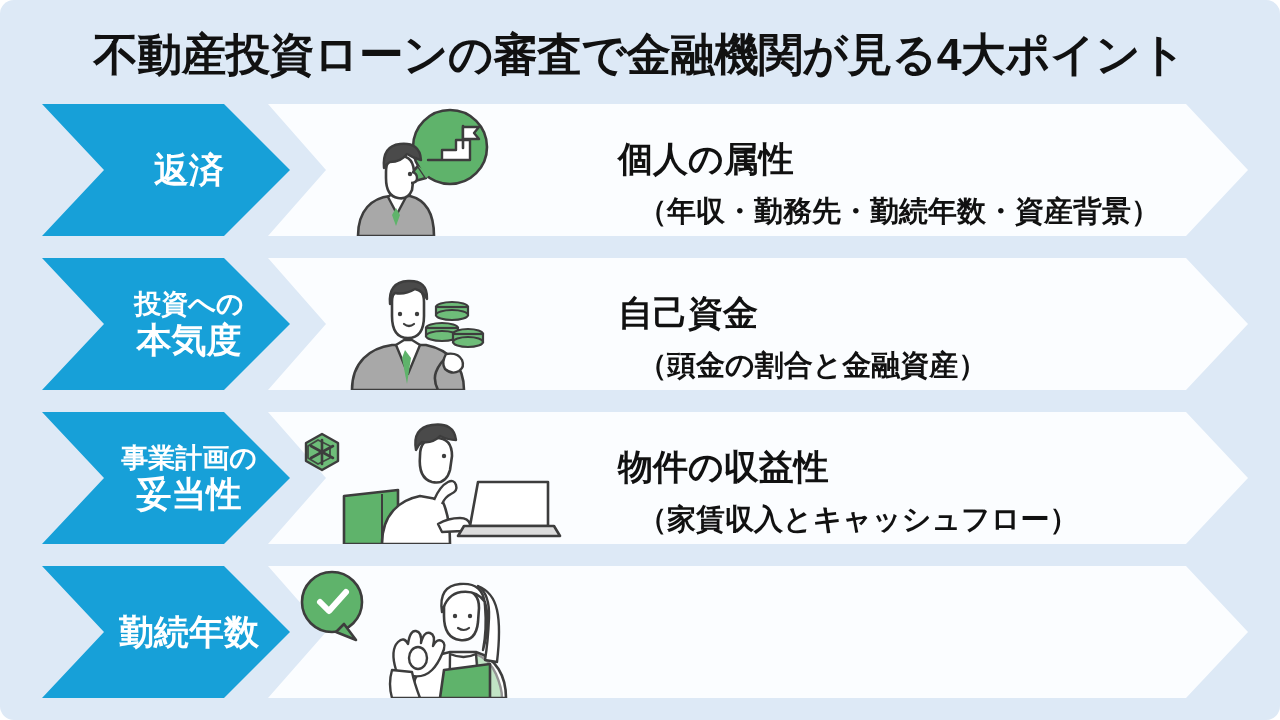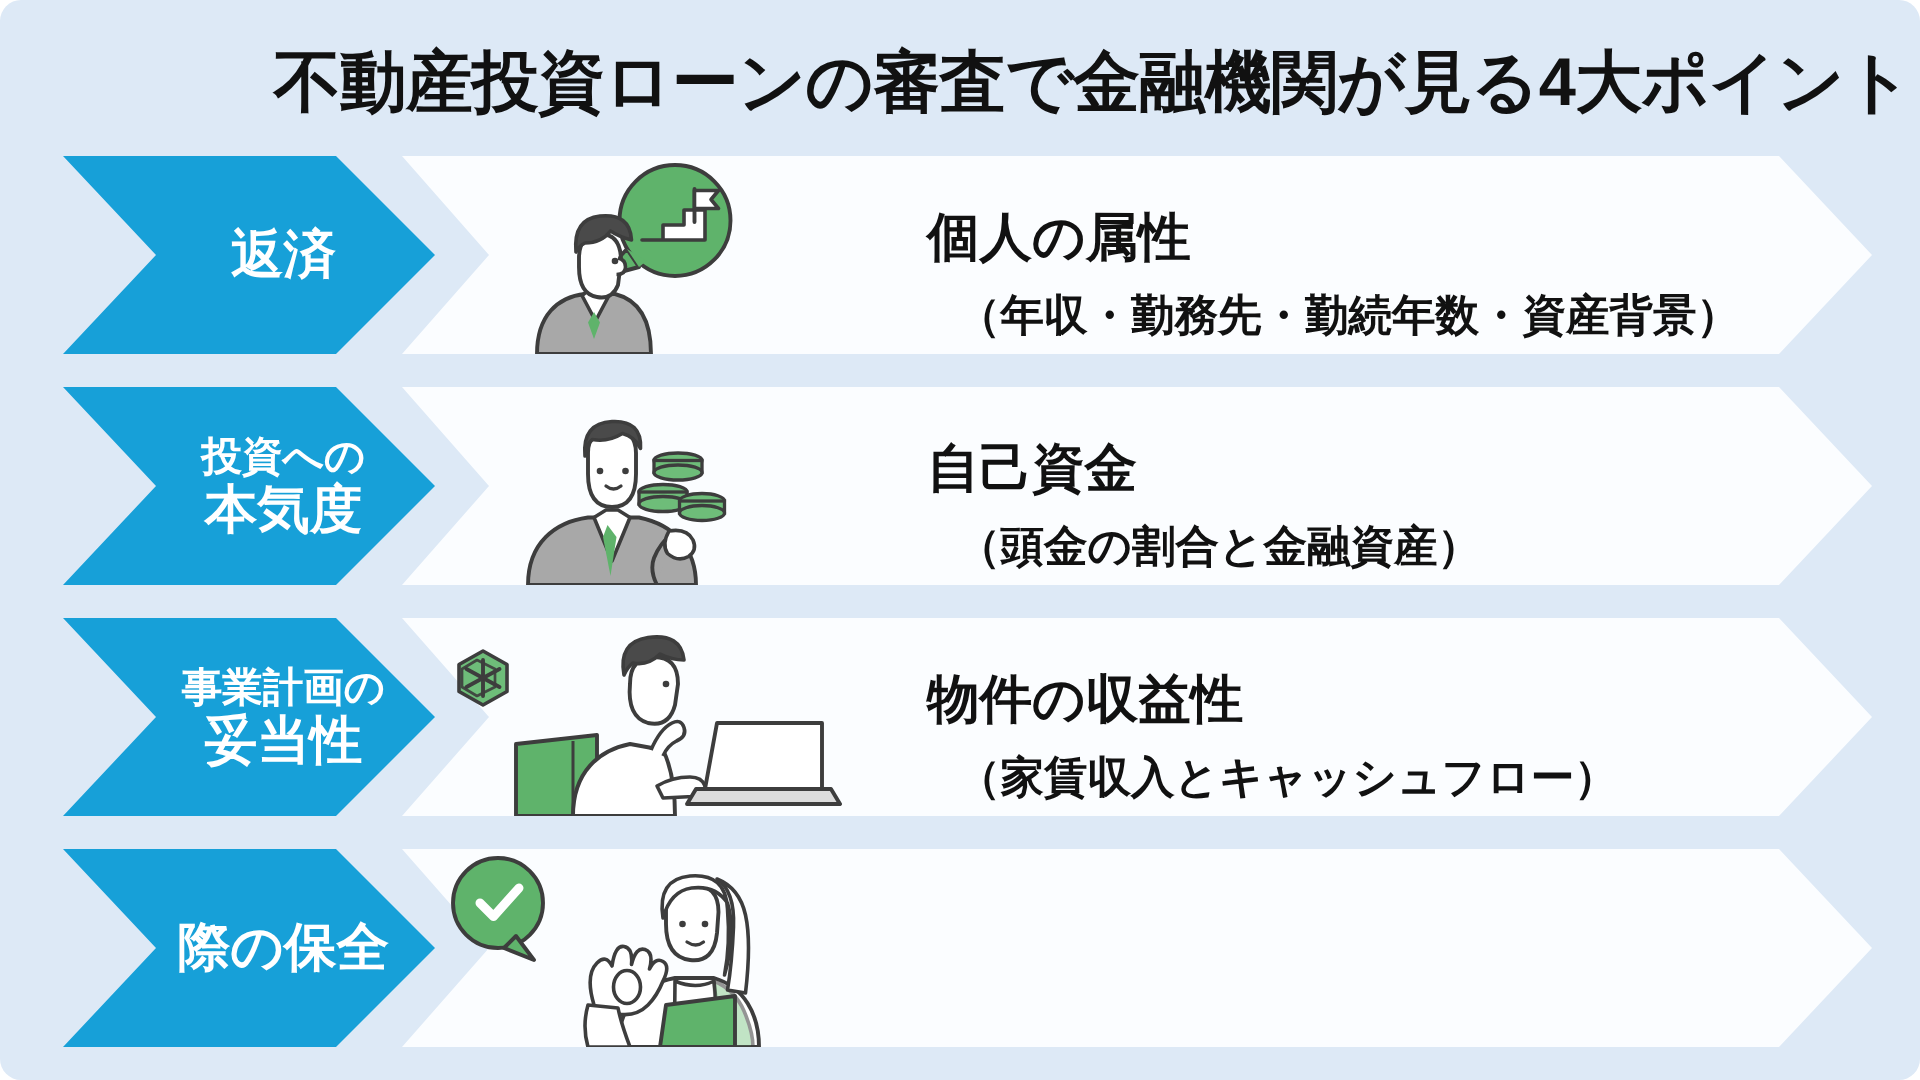--- a/index.html
+++ b/index.html
@@ -25,21 +25,21 @@
 
   
   #title-area {
     position: absolute;
     left: 0;
     top: 16px;
     width: 1280px;
     height: 76px;
     display: flex;
     align-items: center;
-    justify-content: flex-end;
+    justify-content: center;
   }
   #title-text {
     font-size: 45px;
     font-weight: 700;
     color: #111111;
     letter-spacing: -0.5px;
     white-space: nowrap;
     line-height: 1;
     transform: scaleX(0.99);
   }
@@ -262,21 +262,21 @@
     <div class="rtext">
       <div class="head">自己資金</div>
       <div class="sub">（頭金の割合と金融資産）</div>
     </div>
   </div>
 
   <div class="row row-4">
     <div class="band-white"></div>
 
     <div class="band-blue">
-      <div class="ln ln-big">際の保全</div>
+      <div class="ln ln-big">勤続年数</div>
     </div>
 
     <div class="illus" style="left:300px;">
       <svg width="270" height="132" viewBox="0 0 270 132" xmlns="http://www.w3.org/2000/svg">
         <g>
           <circle cx="32" cy="36" r="30" fill="#5fb36b" stroke="#3d3d3d" stroke-width="2.6"></circle>
           <path d="M44 58 L56 74 L36 66 Z" fill="#5fb36b" stroke="#3d3d3d" stroke-width="2.6" stroke-linejoin="round"></path>
           <path d="M20 36 L29 45 L46 26" fill="none" stroke="#ffffff" stroke-width="6" stroke-linecap="round" stroke-linejoin="round"></path>
         </g>
         <g>

